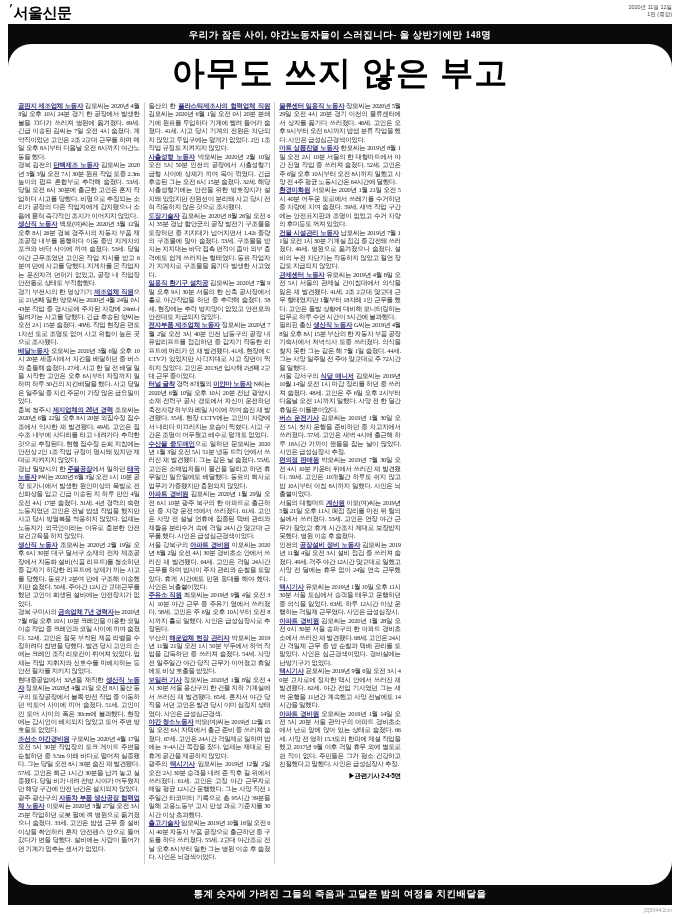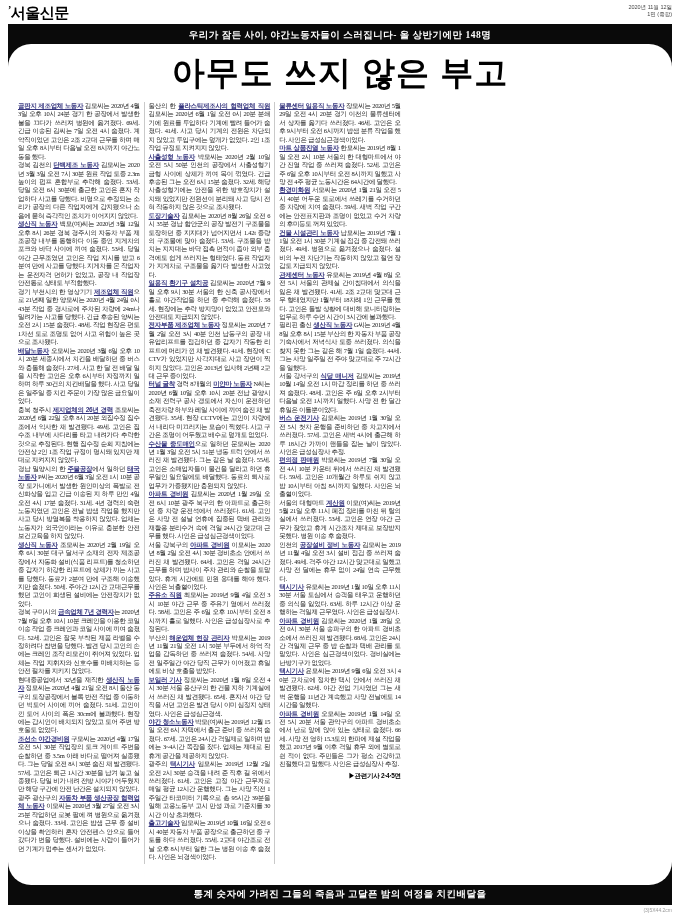--- a/index.html
+++ b/index.html
@@ -2,21 +2,21 @@
 <html><head>
 <meta charset="utf-8">
 <style>
   html,body{margin:0;padding:0;}
   body{
     width:680px;height:917px;position:relative;background:#ffffff;
     font-family:"Liberation Serif", serif;color:#111;overflow:hidden;
   }
   
   .masthead{position:absolute;top:4px;left:8px;right:8px;height:18px;}
-  .logo{font-family:Liberation Serif, serif;font-weight:bold;font-size:15px;letter-spacing:-0.5px;color:#000;text-align:center;}
+  .logo{font-family:Liberation Mono, monospace;font-weight:bold;font-size:15px;letter-spacing:-0.5px;color:#000;text-align:center;}
   .logo .tick{font-size:10px;vertical-align:top;color:#000;}
   .edition{position:absolute;right:0;top:0;text-align:right;font-size:5.5px;line-height:7px;color:#444;font-family:"Liberation Sans", sans-serif;}
   
   .frame{position:absolute;left:8px;top:24px;width:664px;height:881px;background:#0a0a0a;box-sizing:border-box;padding:2px 0;}
   .banner{height:18px;line-height:18px;text-align:center;color:#fff;font-size:9.5px;font-weight:bold;letter-spacing:0.5px;font-family:"Liberation Serif", serif;}
   .inner{background:#ffffff;height:841px;box-sizing:border-box;padding:4px 10px 6px;border-radius:23px;}
   
   .headline{
     text-align:center;font-family:"Liberation Sans", sans-serif;font-weight:bold;
     font-size:33px;letter-spacing:1px;color:#000;margin:6px 0 10px;line-height:38px;

